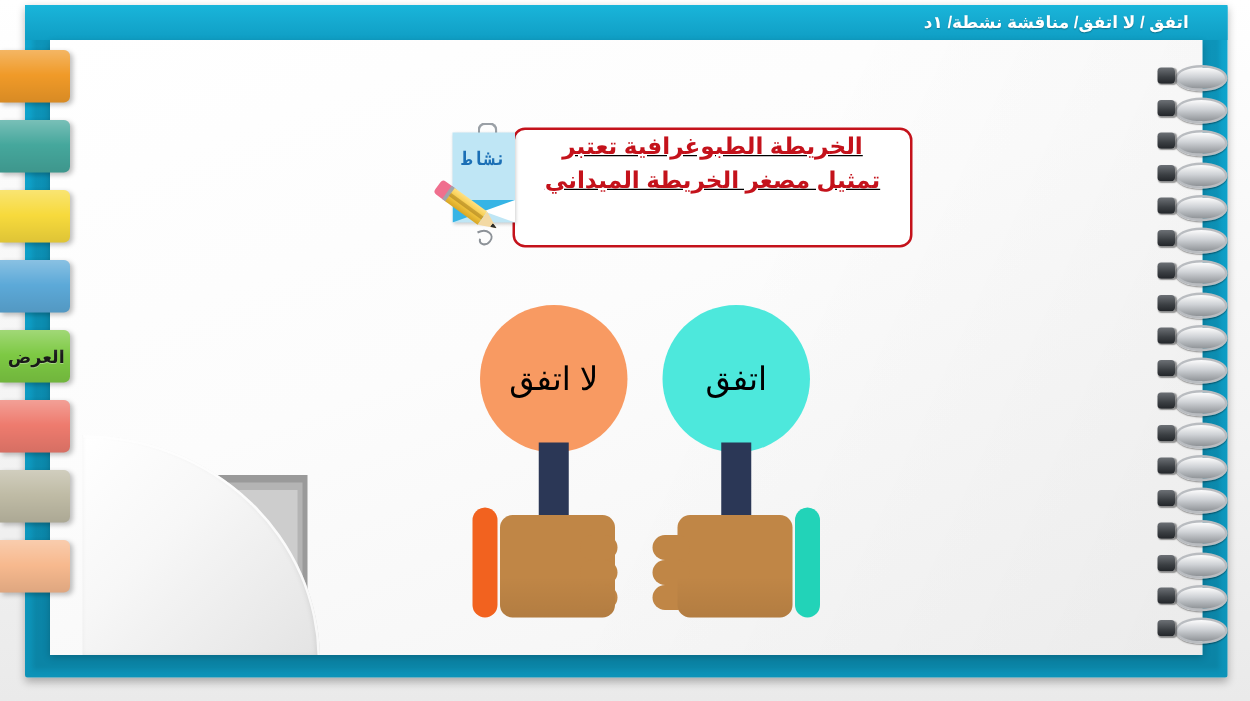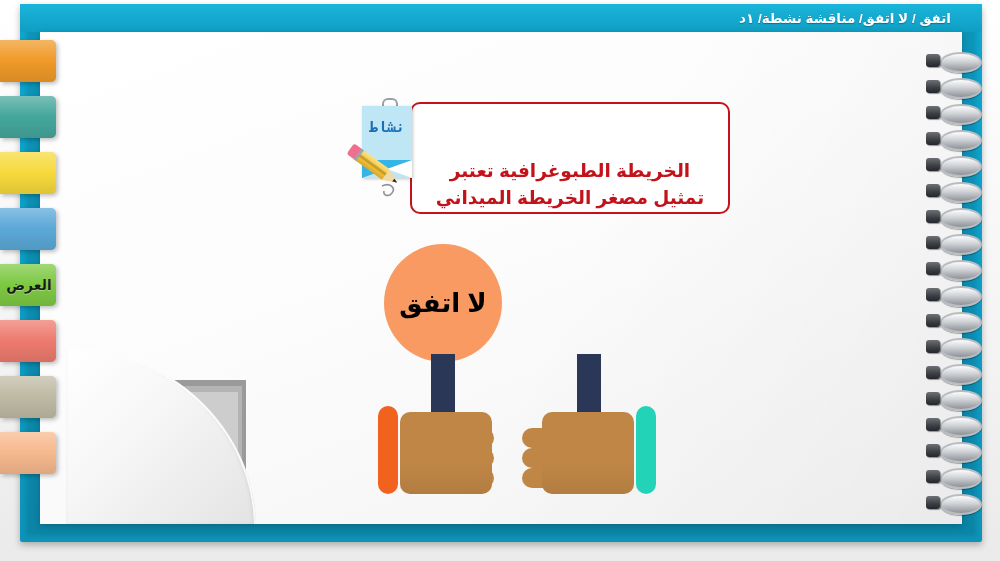--- a/index.html
+++ b/index.html
@@ -118,26 +118,27 @@
   }
   .ring .cap{
     position:absolute;left:0;top:2px;width:14px;height:13px;
     background:linear-gradient(180deg,#6d7176 0%,#3b3f43 60%,#23262a 100%);
     border-radius:3px;
     box-shadow:1px 1px 1px rgba(0,0,0,.4);
   }
 
   
   .callout{
-    position:absolute;left:370px;top:70px;width:320px;height:112px;
+    position:absolute;left:370px;top:70px;width:320px;height:96px;
     background:#ffffff;
     border:2px solid #c4121b;
     border-radius:10px;
-    display:flex;align-items:flex-end;justify-content:center;
+    display:flex;align-items:flex-start;justify-content:center;
     box-sizing:border-box;
+    text-decoration:underline;
   }
   .callout-text{
     color:#c4121b;font-size:18.5px;font-weight:bold;line-height:1.45;
     text-align:center;padding:0 14px;
   }
 
   
   .note-wrap{
     position:absolute;left:312px;top:66px;width:72px;height:104px;
   }
@@ -199,21 +200,21 @@
   }
 
   
   .paddle{position:absolute;}
   .paddle .disc{
     position:absolute;left:0;top:0;width:118px;height:118px;
     border-radius:50%;
     display:flex;align-items:center;justify-content:center;
   }
   .paddle .disc-label{
-    font-size:26px;font-weight:bold;color:#000000;
+    font-size:26px;font-weight:normal;color:#000000;
     white-space:nowrap;
   }
   .paddle .stick{
     position:absolute;left:47px;top:110px;width:24px;height:66px;
     background:#2b3756;
   }
   .hand{
     position:absolute;left:-6px;top:162px;width:132px;height:88px;
   }
   .fist{
@@ -293,20 +294,23 @@
         <div class="cuff" style="left: 0px; background: rgb(242, 98, 31);"></div>
         <div class="fist" style="left: 22px; background: rgb(192, 134, 70);"></div>
         <div class="knuckle" style="left: 86px; top: 22px; background: rgb(192, 134, 70);"></div>
         <div class="knuckle" style="left: 86px; top: 42px; background: rgb(192, 134, 70);"></div>
         <div class="knuckle" style="left: 86px; top: 62px; background: rgb(192, 134, 70);"></div>
         <div class="fist-shade" style="left:22px;"></div>
       </div>
     </div>
 
     <div class="paddle" id="paddle-1" style="left:490px;top:212px;width:132px;height:254px;">
+      <div class="disc" style="background: rgb(77, 232, 220);">
+        <span class="disc-label">اتفق</span>
+      </div>
       <div class="stick" style="background: rgb(43, 55, 86);"></div>
       <div class="hand">
         <div class="cuff" style="left: 112px; background: rgb(34, 211, 184);"></div>
         <div class="fist" style="left: 18px; background: rgb(192, 134, 70);"></div>
         <div class="knuckle" style="left: -2px; top: 22px; background: rgb(192, 134, 70);"></div>
         <div class="knuckle" style="left: -2px; top: 42px; background: rgb(192, 134, 70);"></div>
         <div class="knuckle" style="left: -2px; top: 62px; background: rgb(192, 134, 70);"></div>
         <div class="fist-shade" style="left:18px;"></div>
       </div>
     </div>

